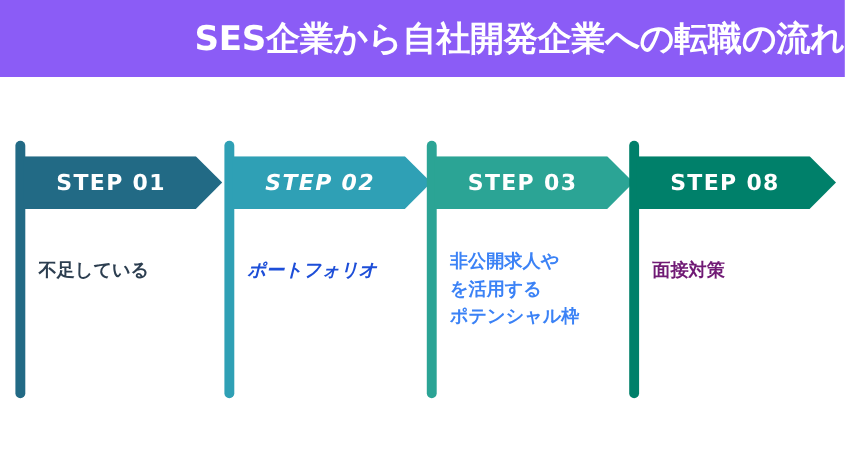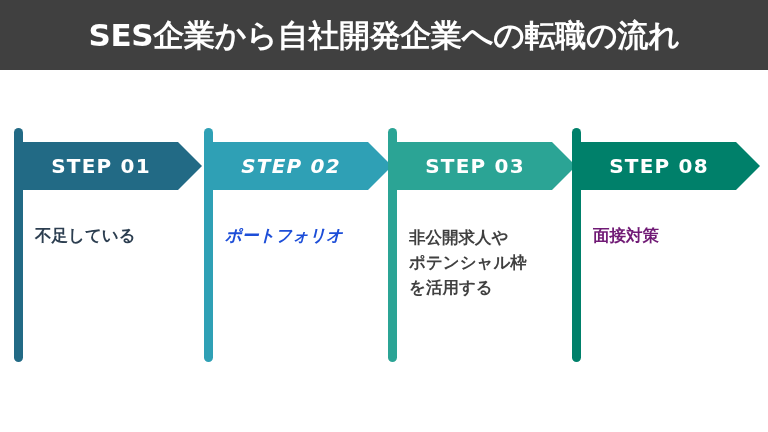--- a/index.html
+++ b/index.html
@@ -86,38 +86,38 @@
     justify-content: center;
     color: #ffffff;
     font-size: 20px;
     font-weight: bold;
     letter-spacing: 1.2px;
     white-space: nowrap;
   }
   .step-body {
     position: absolute;
     left: 21px;
-    top: 96px;
+    top: 106px;
     width: 168px;
     color: #2C3E50;
     font-size: 16.5px;
     font-weight: bold;
     line-height: 1.5;
   }
   .step-body .line {
     display: block;
     white-space: nowrap;
   }
 </style>
 </head>
 <body>
 
 <div id="canvas" style="background: rgb(255, 255, 255);">
 
-  <div id="header-band" style="background: #404040;">
+  <div id="header-band" style="background: #8b5cf6; justify-content: flex-end;">
     <div id="header-title" style="color: rgb(255, 255, 255);">SES企業から自社開発企業への転職の流れ</div>
   </div>
 
   <div id="steps">
 
     <div class="step" style="left:14px;">
       <div class="step-rail" style="background: rgb(34, 106, 133);"></div>
       <div class="step-banner">
         <svg viewBox="0 0 181 48" xmlns="http://www.w3.org/2000/svg">
           <polygon points="0,0 157,0 181,24 157,48 0,48" fill="#226A85"></polygon>
@@ -143,24 +143,24 @@
     </div>
 
     <div class="step" style="left:388px;padding-left:36px;">
       <div class="step-rail" style="background: rgb(43, 164, 149);"></div>
       <div class="step-banner">
         <svg viewBox="0 0 181 48" xmlns="http://www.w3.org/2000/svg">
           <polygon points="0,0 157,0 181,24 157,48 0,48" fill="#2BA495"></polygon>
         </svg>
       </div>
       <div class="step-banner-label">STEP  03</div>
-      <div class="step-body" style="top: 98px; color: #404040;">
+      <div class="step-body" style="top: 98px; color: #3b82f6;">
         <span class="line">非公開求人や</span>
+        <span class="line">を活用する</span>
         <span class="line">ポテンシャル枠</span>
-        <span class="line">を活用する</span>
       </div>
     </div>
 
     <div class="step" style="left:572px;">
       <div class="step-rail" style="background: rgb(0, 128, 106);"></div>
       <div class="step-banner">
         <svg viewBox="0 0 181 48" xmlns="http://www.w3.org/2000/svg">
           <polygon points="0,0 157,0 181,24 157,48 0,48" fill="#00806A"></polygon>
         </svg>
       </div>

